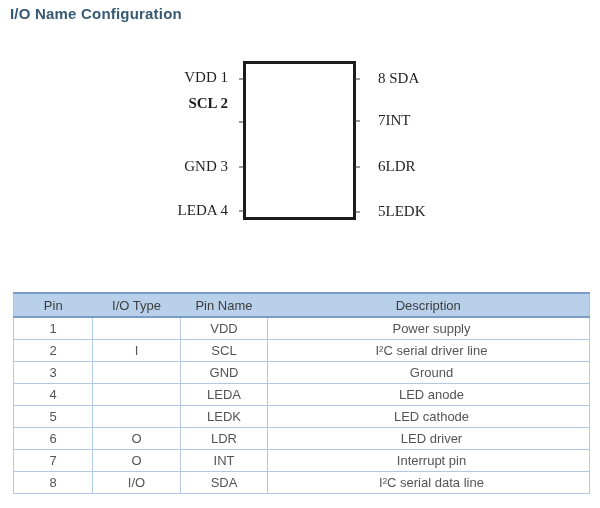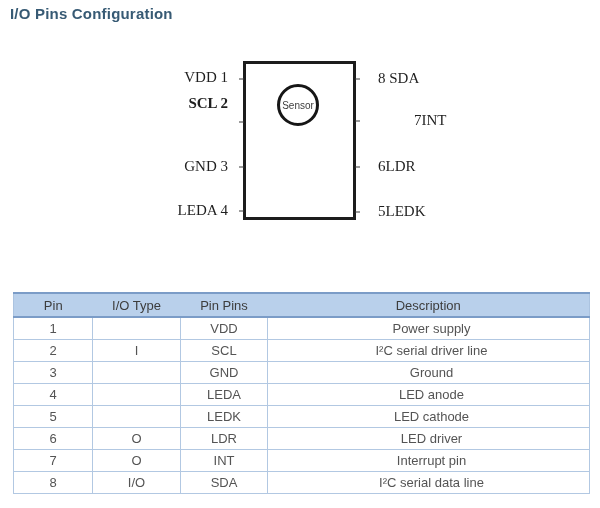--- a/index.html
+++ b/index.html
@@ -71,59 +71,56 @@
     border:1px solid #b2c8e2;
     vertical-align:middle;
     white-space:nowrap;overflow:hidden;
   }
   table.pin-table td.center{text-align:center;}
   table.pin-table td.desc{text-align:center;padding-left:8px;}
 </style>
 </head>
 <body>
 
-<div class="page-title">I/O Pins Configuration</div>
+<div class="page-title">I/O Name Configuration</div>
 
 <div class="chip">
-  <div class="circle sensor">
-    <span>Sensor</span>
-  </div>
 </div>
 
 <div class="tick" style="left:239px;top:78px;"></div>
 <div class="tick" style="left:239px;top:121px;"></div>
 <div class="tick" style="left:239px;top:166px;"></div>
 <div class="tick" style="left:239px;top:210px;"></div>
 <div class="tick" style="left:355px;top:78px;"></div>
 <div class="tick" style="left:355px;top:120px;"></div>
 <div class="tick" style="left:355px;top:166px;"></div>
 <div class="tick" style="left:355px;top:211px;"></div>
 
 <div class="pin-label left" style="top:69px;">VDD 1</div>
 <div class="pin-label left" style="top:95px;font-weight:bold;">SCL 2</div>
 <div class="pin-label left" style="top:158px;">GND 3</div>
 <div class="pin-label left" style="top:202px;">LEDA 4</div>
 
 <div class="pin-label right" style="top:70px;">8 SDA</div>
-<div class="pin-label right" style="top:112px;margin-left:36px;">7INT</div>
+<div class="pin-label right" style="top:112px;">7INT</div>
 <div class="pin-label right" style="top:158px;">6LDR</div>
 <div class="pin-label right" style="top:203px;">5LEDK</div>
 
 <table class="pin-table">
   <colgroup>
     <col style="width:79px;">
     <col style="width:88px;">
     <col style="width:87px;">
     <col style="width:322px;">
   </colgroup>
   <thead>
     <tr>
       <th>Pin</th>
       <th>I/O Type</th>
-      <th>Pin Pins</th>
+      <th>Pin Name</th>
       <th>Description</th>
     </tr>
   </thead>
   <tbody>
       <tr>
         <td class="center">1</td>
         <td class="center"></td>
         <td class="center">VDD</td>
         <td class="desc">Power supply</td>
       </tr>

